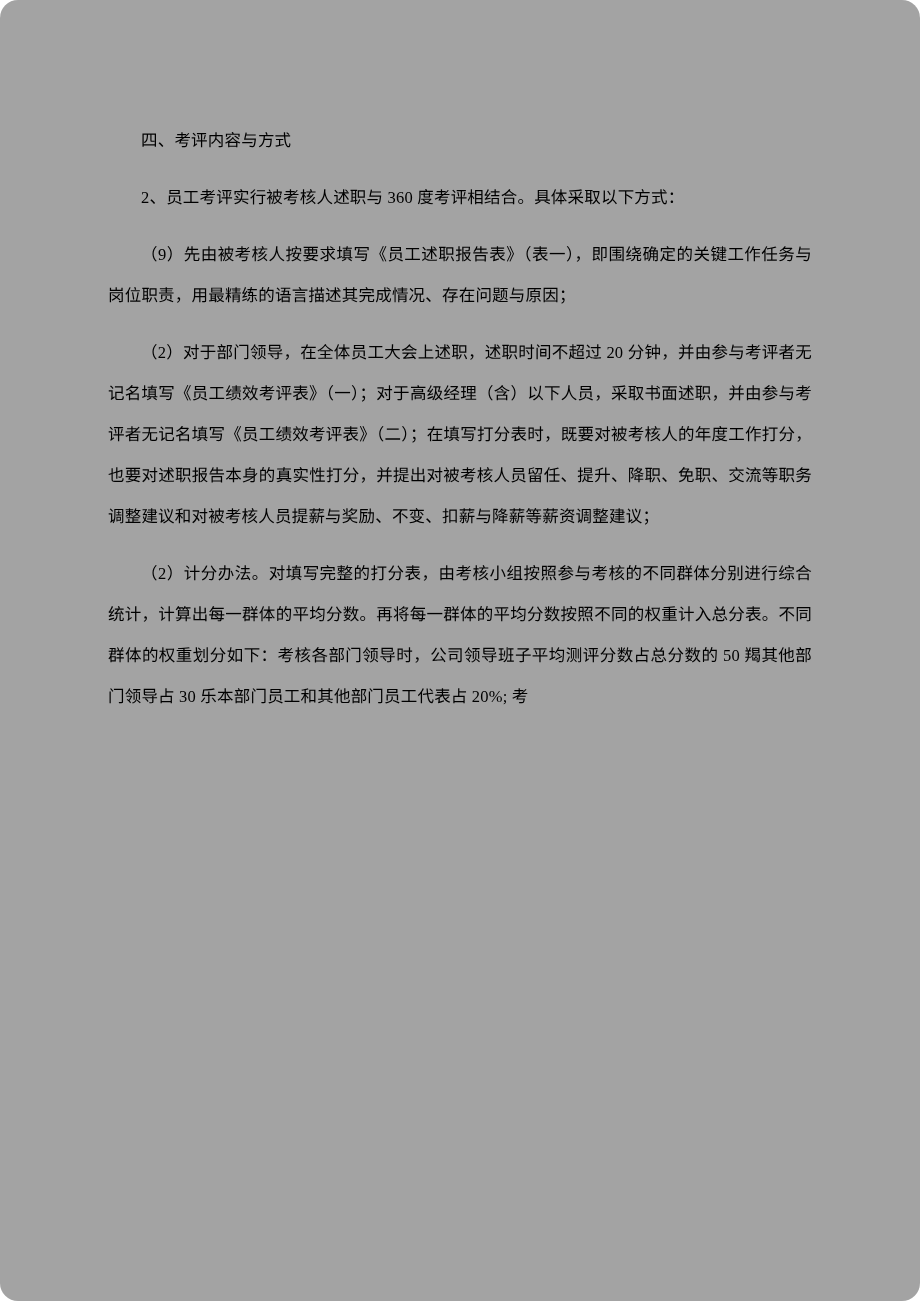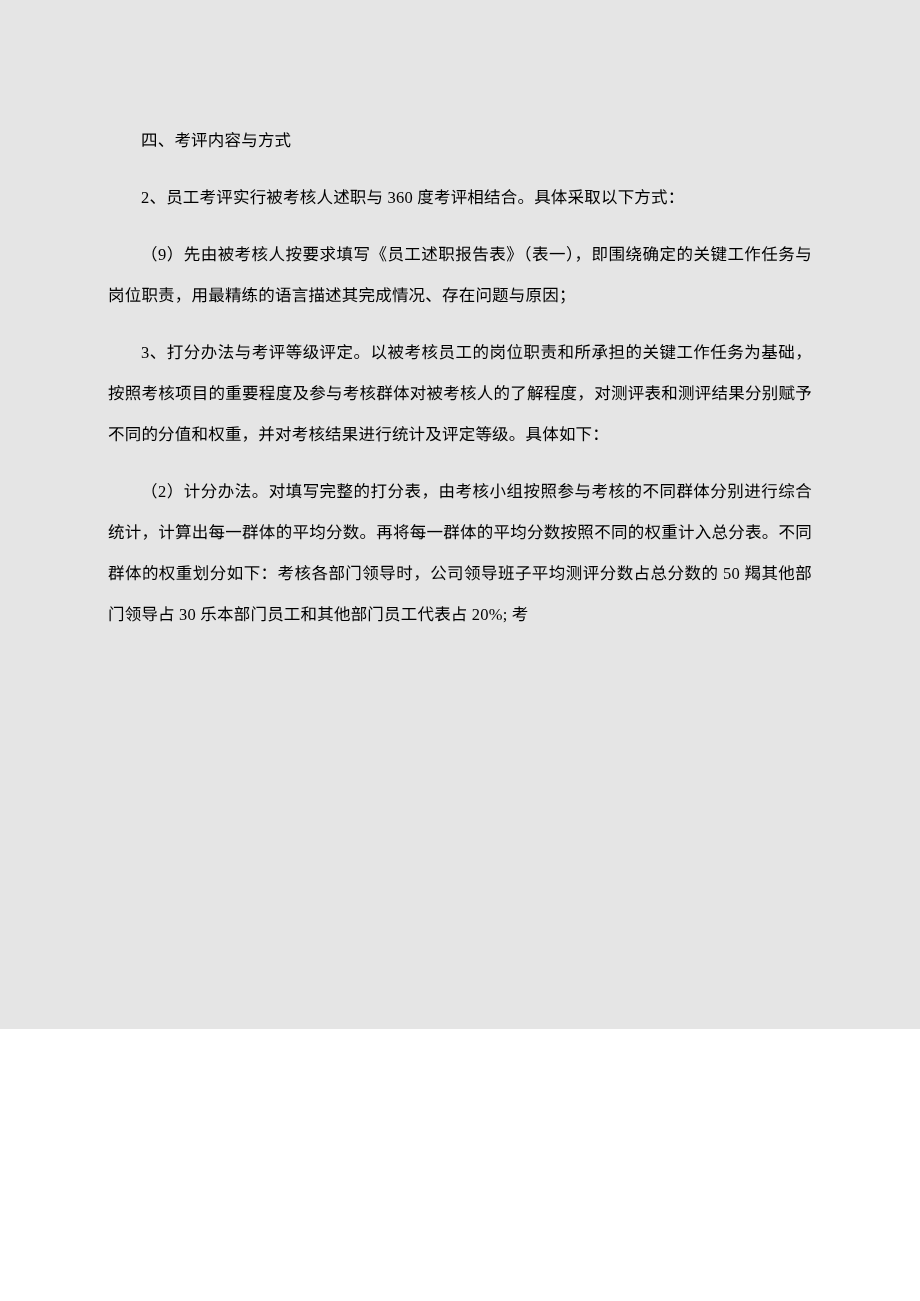--- a/index.html
+++ b/index.html
@@ -10,24 +10,25 @@
   body {
     width: 920px;
     height: 1301px;
     font-family: "Liberation Serif", "DejaVu Serif", serif;
     color: #000000;
     overflow: hidden;
   }
   .page {
     position: relative;
     width: 920px;
-    height: 1029px;
-    background: #e5e5e5;
+    height: 1301px;
+    background: #a3a3a3;
     box-sizing: border-box;
     padding: 120px 108px 40px 108px;
+    border-radius: 18px;
   }
   .doc-body {
     width: 100%;
   }
   p.para {
     margin: 0 0 16px 0;
     font-size: 16.5px;
     line-height: 41px;
     text-align: justify;
     text-justify: inter-ideograph;
@@ -45,17 +46,17 @@
 </head>
 <body>
 
 <div class="page">
   <div class="doc-body">
 
     <p class="para heading">四、考评内容与方式</p>
 
     <p class="para">2、员工考评实行被考核人述职与 360 度考评相结合。具体采取以下方式：</p>
     <p class="para">（9）先由被考核人按要求填写《员工述职报告表》（表一），即围绕确定的关键工作任务与岗位职责，用最精练的语言描述其完成情况、存在问题与原因；</p>
-    <p class="para">3、打分办法与考评等级评定。以被考核员工的岗位职责和所承担的关键工作任务为基础，按照考核项目的重要程度及参与考核群体对被考核人的了解程度，对测评表和测评结果分别赋予不同的分值和权重，并对考核结果进行统计及评定等级。具体如下：</p>
+    <p class="para">（2）对于部门领导，在全体员工大会上述职，述职时间不超过 20 分钟，并由参与考评者无记名填写《员工绩效考评表》（一）；对于高级经理（含）以下人员，采取书面述职，并由参与考评者无记名填写《员工绩效考评表》（二）；在填写打分表时，既要对被考核人的年度工作打分，也要对述职报告本身的真实性打分，并提出对被考核人员留任、提升、降职、免职、交流等职务调整建议和对被考核人员提薪与奖励、不变、扣薪与降薪等薪资调整建议；</p>
     <p class="para">（2）计分办法。对填写完整的打分表，由考核小组按照参与考核的不同群体分别进行综合统计，计算出每一群体的平均分数。再将每一群体的平均分数按照不同的权重计入总分表。不同群体的权重划分如下：考核各部门领导时，公司领导班子平均测评分数占总分数的 50 羯其他部门领导占 30 乐本部门员工和其他部门员工代表占 20%; 考</p>
 
   </div>
 </div>
 
 </body></html>

